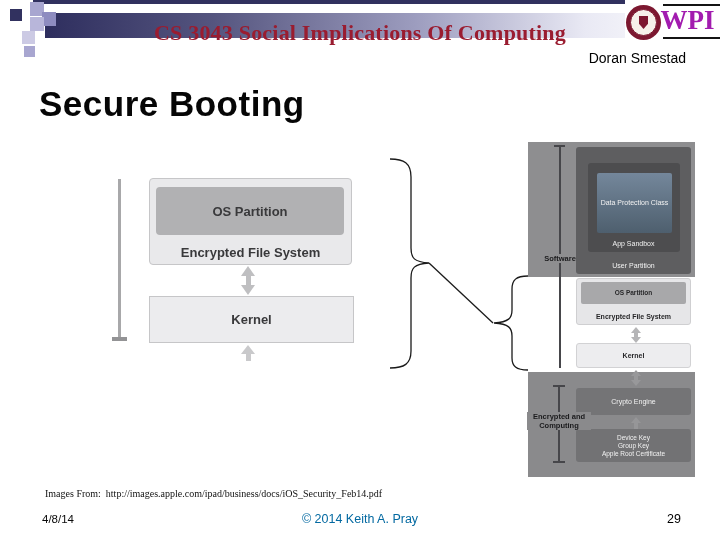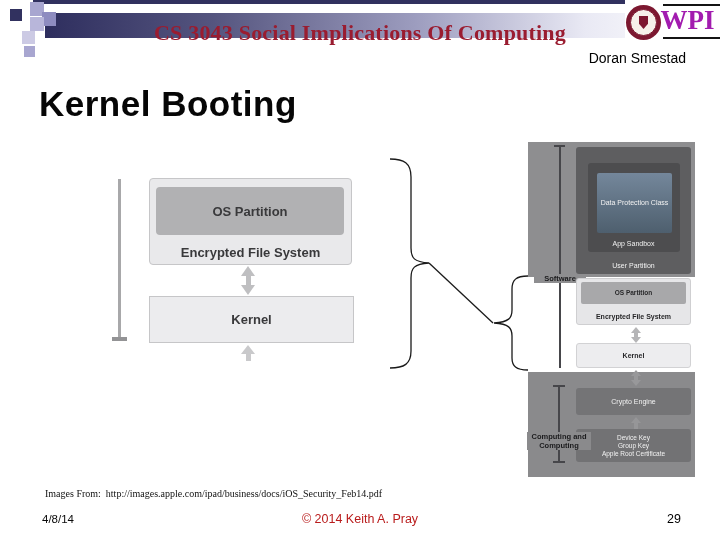--- a/index.html
+++ b/index.html
@@ -64,26 +64,26 @@
   .r-efsc { left:576px; top:278px; width:115px; height:47px;  background:#e6e6e8; border:1px solid #cfcfd1; }
   .r-os   { left:581px; top:282px; width:105px; height:22px;  background:#a8a8aa; border-radius:2px; }
   .r-kern { left:576px; top:343px; width:115px; height:25px;  background:#ededef; border:1px solid #d2d2d4; }
   .r-cry  { left:576px; top:388px; width:115px; height:27px;  background:#747476; }
   .r-dk   { left:576px; top:429px; width:115px; height:33px;  background:#727274; flex-direction:column; }
   .r-white-sm { font-size:7px; color:#f2f2f2; line-height:8px; }
   .r-dark-sm  { font-size:7px; color:#28282a; font-weight:bold; line-height:8px; }
   .r-float-label { position:absolute; width:115px; left:576px; text-align:center; }
   .vline { position:absolute; background:#46464a; }
   .vcap  { position:absolute; background:#46464a; }
-  .side-label { position:absolute; text-align:center; font-size:7.5px; font-weight:bold; color:#1b1b1d; line-height:9px;margin-top:20px; }
+  .side-label { position:absolute; text-align:center; font-size:7.5px; font-weight:bold; color:#1b1b1d; line-height:9px; }
 
   
   .source-note { left:45px; top:488px; font-family:"Liberation Serif", serif; font-size:10px; color:#111; white-space:pre; }
   .footer-date { left:42px; top:513px; font-size:11.5px; color:#0a0a0a; }
-  .footer-copy { left:0; right:0; top:512px; text-align:center; font-size:12.5px; color:#b91c1c; }
+  .footer-copy { left:0; right:0; top:512px; text-align:center; font-size:12.5px; color:#0369a1; }
   .footer-page { right:39px; top:512px; font-size:12.5px; font-weight:normal; color:#000; }
 </style>
 </head>
 <body>
 
 <div class="slide">
 
   <div class="abs top-strip"></div>
   <div class="abs header-bar"></div>
   <div class="abs course-title">CS 3043 Social Implications Of Computing</div>
@@ -100,21 +100,21 @@
       <div class="seal-inner"></div>
       <div class="seal-shield"></div>
     </div>
     <div class="wpi-rule" style="top:4px;"></div>
     <div class="wpi-text">WPI</div>
     <div class="wpi-rule" style="top:37px;"></div>
   </div>
 
   <div class="abs author">Doran Smestad</div>
 
-  <div class="abs slide-title">Kernel Booting</div>
+  <div class="abs slide-title">Secure Booting</div>
 
   <div class="abs lchain-line"></div>
   <div class="abs lchain-cap"></div>
 
   <div class="abs lbox l-outer"></div>
   <div class="abs l-os">
     <span class="l-label">OS Partition</span>
   </div>
   <div class="abs l-efs">
     <span class="l-label">Encrypted File System</span>
@@ -190,21 +190,21 @@
   <div class="rbox r-dk">
     <span class="r-white-sm" style="font-size:6.5px;">Device Key</span>
     <span class="r-white-sm" style="font-size:6.5px;">Group Key</span>
     <span class="r-white-sm" style="font-size:6.5px;">Apple Root Certificate</span>
   </div>
 
   <div class="vcap" style="left:553px;top:385px;width:12px;height:2px;"></div>
   <div class="vline" style="left:558px;top:386px;width:2px;height:77px;"></div>
   <div class="vcap" style="left:553px;top:461px;width:12px;height:2px;"></div>
   <div class="side-label" style="left:527px;top:412px;width:64px;background:#8a8a8c;">
-    <div>Computing and</div>
+    <div>Encrypted and</div>
     <div>Computing</div>
   </div>
 
   <div class="abs source-note">Images From:  http://images.apple.com/ipad/business/docs/iOS_Security_Feb14.pdf</div>
   <div class="abs footer-date">4/8/14</div>
   <div class="abs footer-copy">© 2014 Keith A. Pray</div>
   <div class="abs footer-page">29</div>
 
 </div>
 

